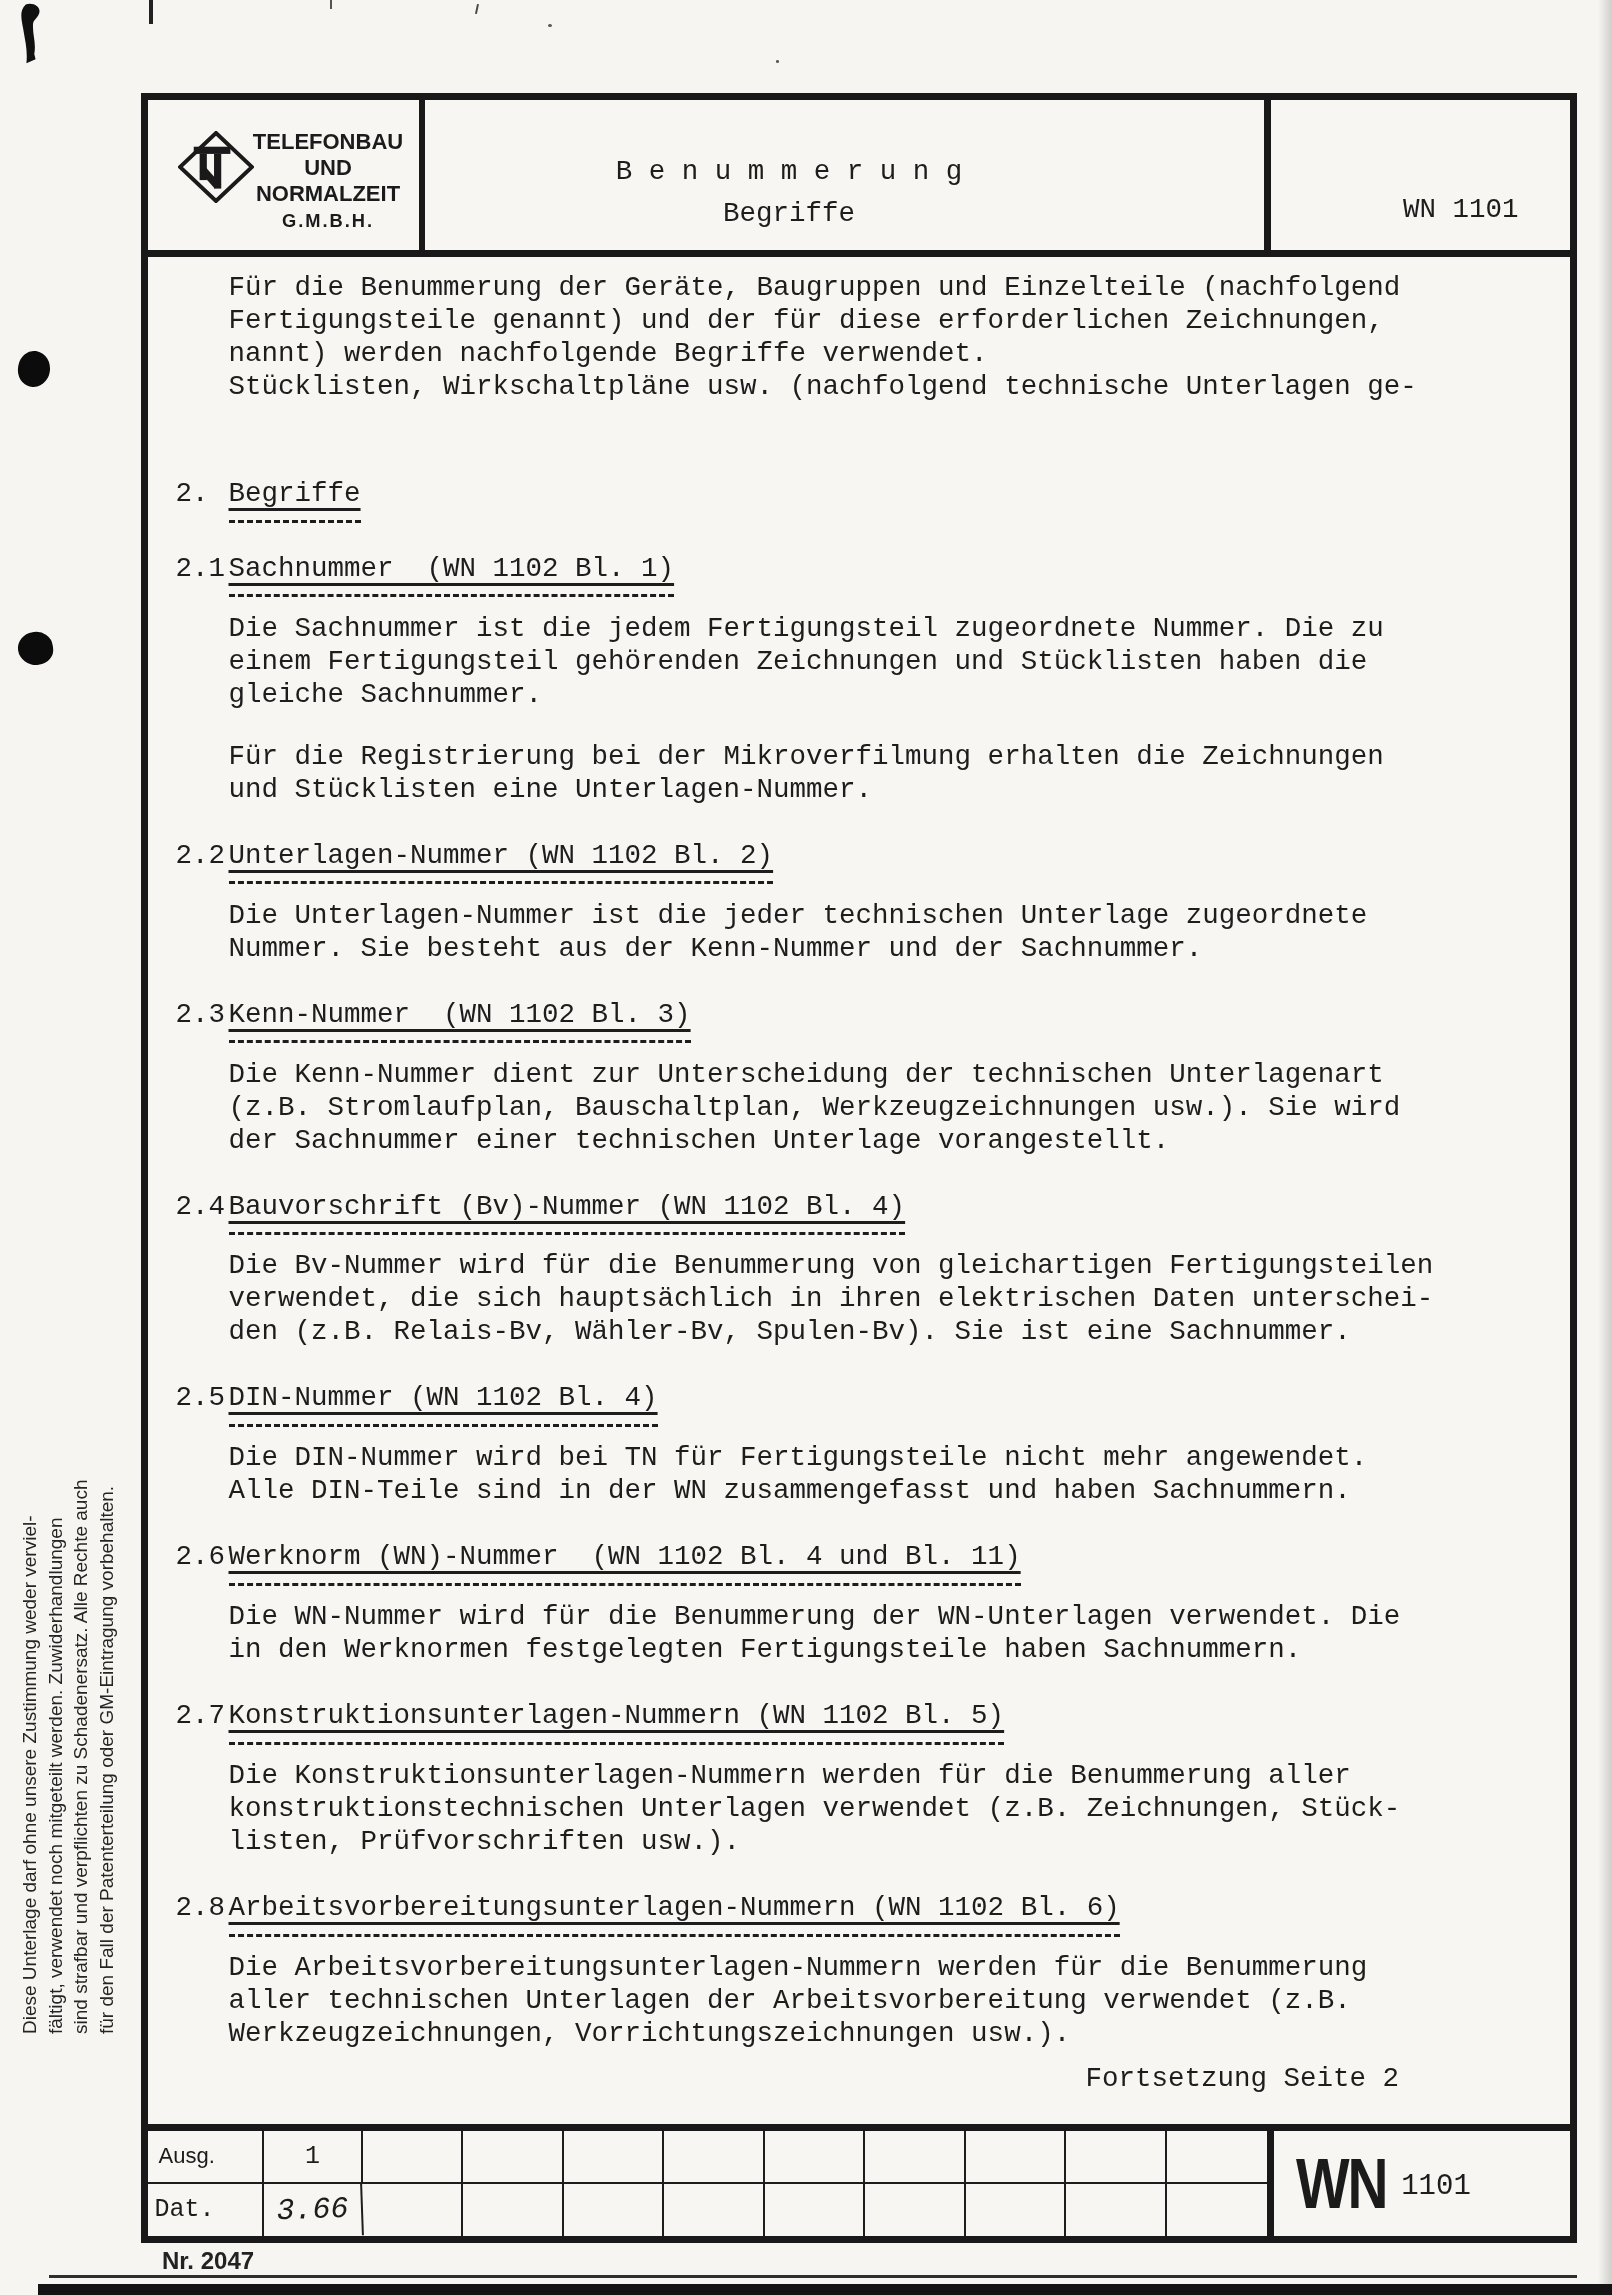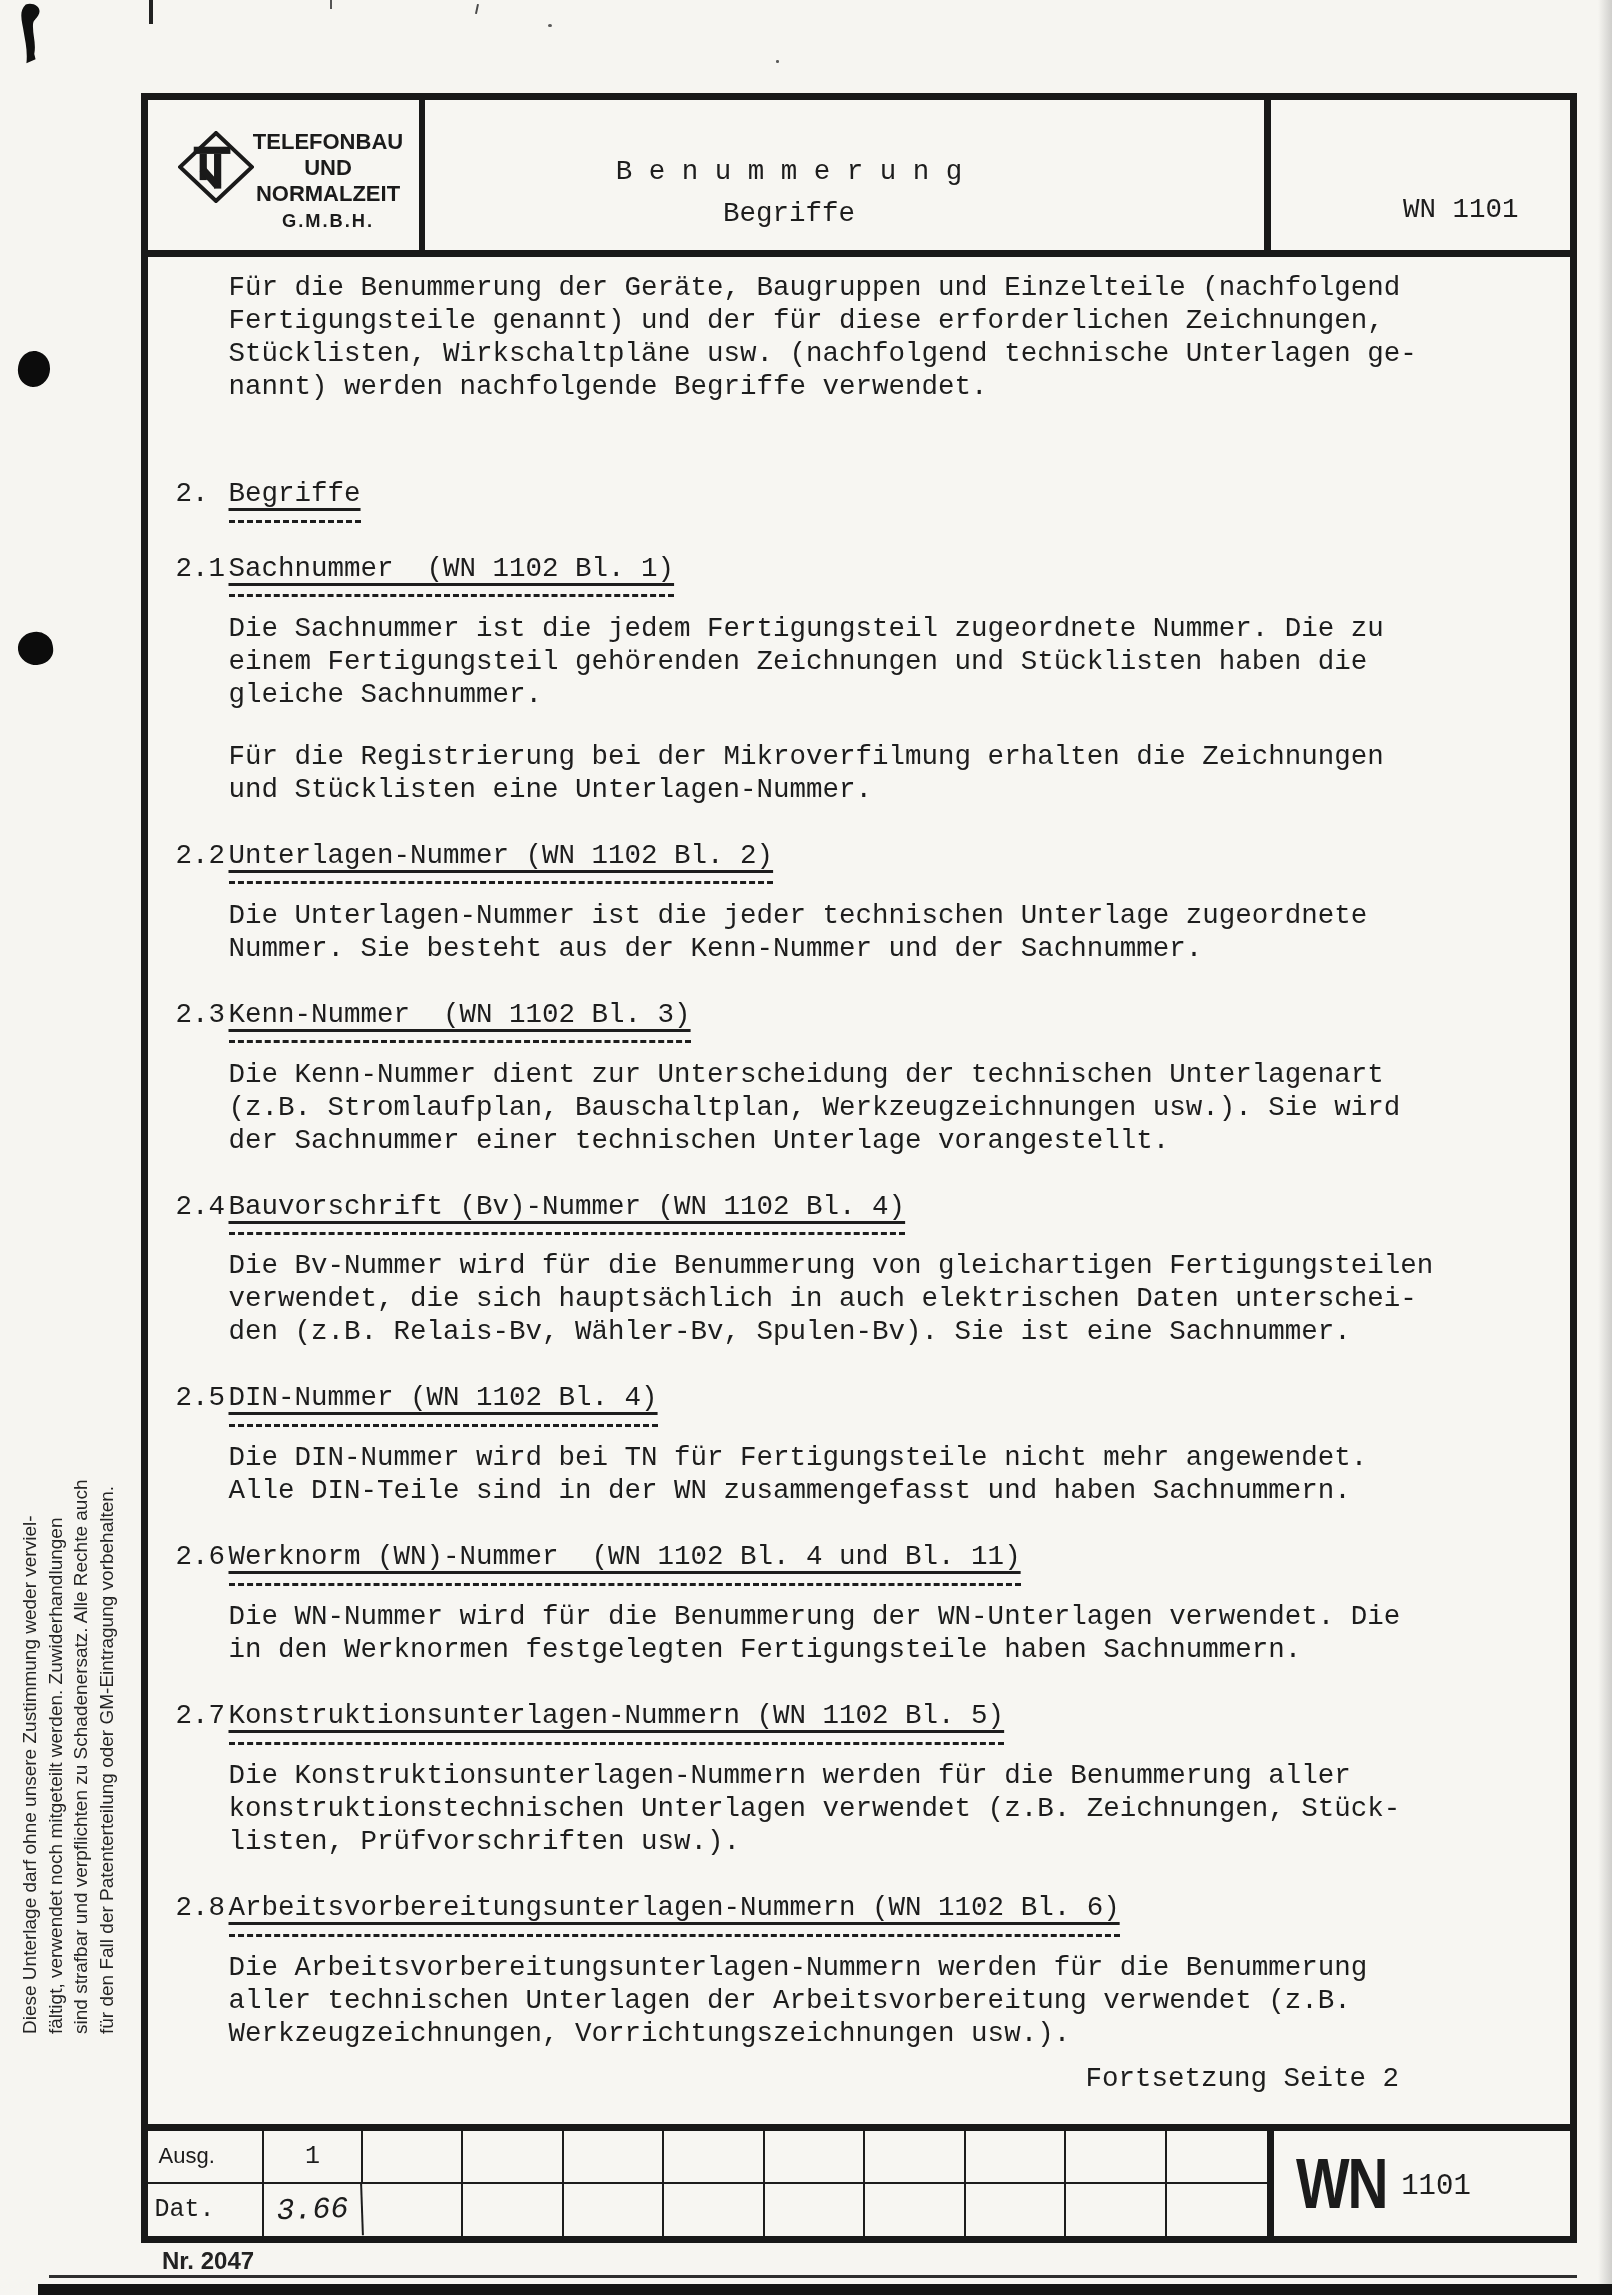--- a/index.html
+++ b/index.html
@@ -142,22 +142,22 @@
       <div class="wn-cell">
         <span>WN 1101</span>
       </div>
     </div>
 
     <div class="bdy">
       <div class="content" id="sections-host">
           <div class="para">
             <div class="line">Für die Benummerung der Geräte, Baugruppen und Einzelteile (nachfolgend</div>
             <div class="line">Fertigungsteile genannt) und der für diese erforderlichen Zeichnungen,</div>
+            <div class="line">nannt) werden nachfolgende Begriffe verwendet.</div>
             <div class="line">Stücklisten, Wirkschaltpläne usw. (nachfolgend technische Unterlagen ge-</div>
-            <div class="line">nannt) werden nachfolgende Begriffe verwendet.</div>
           </div>
           <div class="sec-heading sec-i1"><span class="sec-num">2.</span><span class="sec-title">Begriffe</span></div>
           <div class="sec-heading sec-i2"><span class="sec-num">2.1</span><span class="sec-title">Sachnummer  (WN 1102 Bl. 1)</span></div>
           <div class="para">
             <div class="line">Die Sachnummer ist die jedem Fertigungsteil zugeordnete Nummer. Die zu</div>
             <div class="line">einem Fertigungsteil gehörenden Zeichnungen und Stücklisten haben die</div>
             <div class="line">gleiche Sachnummer.</div>
           </div>
           <div class="para">
             <div class="line">Für die Registrierung bei der Mikroverfilmung erhalten die Zeichnungen</div>
@@ -170,21 +170,21 @@
           </div>
           <div class="sec-heading sec-i4"><span class="sec-num">2.3</span><span class="sec-title">Kenn-Nummer  (WN 1102 Bl. 3)</span></div>
           <div class="para">
             <div class="line">Die Kenn-Nummer dient zur Unterscheidung der technischen Unterlagenart</div>
             <div class="line">(z.B. Stromlaufplan, Bauschaltplan, Werkzeugzeichnungen usw.). Sie wird</div>
             <div class="line">der Sachnummer einer technischen Unterlage vorangestellt.</div>
           </div>
           <div class="sec-heading sec-i5"><span class="sec-num">2.4</span><span class="sec-title">Bauvorschrift (Bv)-Nummer (WN 1102 Bl. 4)</span></div>
           <div class="para">
             <div class="line">Die Bv-Nummer wird für die Benummerung von gleichartigen Fertigungsteilen</div>
-            <div class="line">verwendet, die sich hauptsächlich in auch elektrischen Daten unterschei-</div>
+            <div class="line">verwendet, die sich hauptsächlich in ihren elektrischen Daten unterschei-</div>
             <div class="line">den (z.B. Relais-Bv, Wähler-Bv, Spulen-Bv). Sie ist eine Sachnummer.</div>
           </div>
           <div class="sec-heading sec-i6"><span class="sec-num">2.5</span><span class="sec-title">DIN-Nummer (WN 1102 Bl. 4)</span></div>
           <div class="para">
             <div class="line">Die DIN-Nummer wird bei TN für Fertigungsteile nicht mehr angewendet.</div>
             <div class="line">Alle DIN-Teile sind in der WN zusammengefasst und haben Sachnummern.</div>
           </div>
           <div class="sec-heading sec-i7"><span class="sec-num">2.6</span><span class="sec-title">Werknorm (WN)-Nummer  (WN 1102 Bl. 4 und Bl. 11)</span></div>
           <div class="para">
             <div class="line">Die WN-Nummer wird für die Benummerung der WN-Unterlagen verwendet. Die</div>

